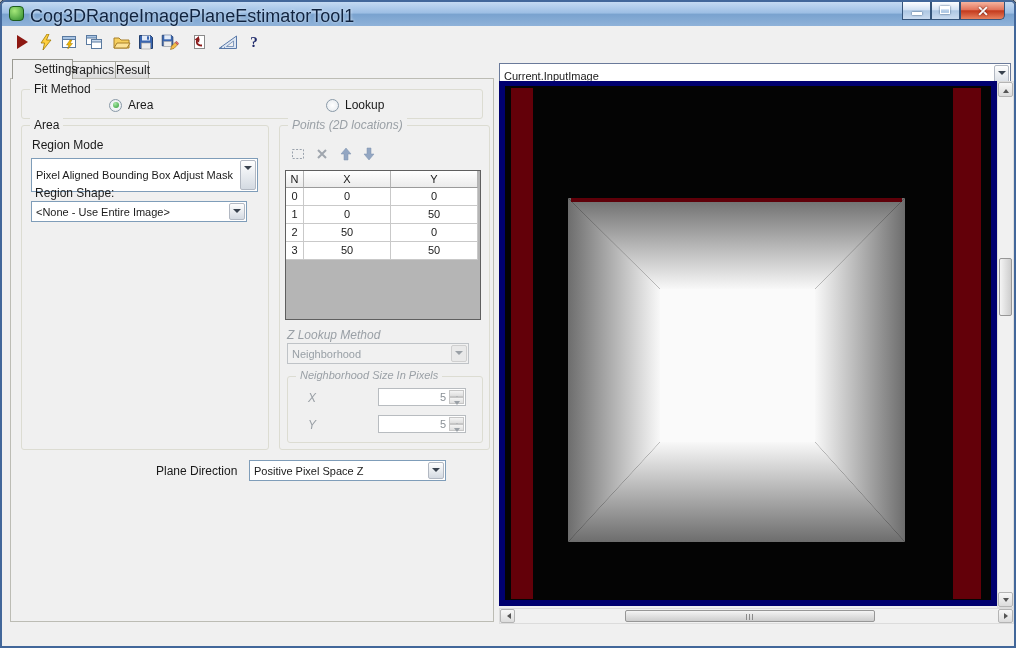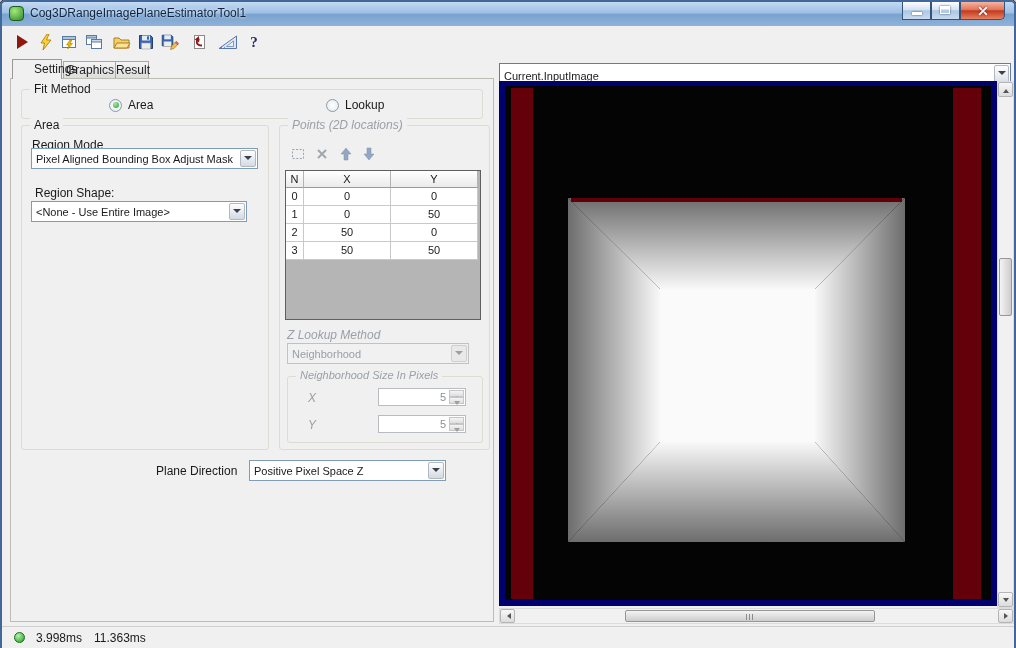--- a/index.html
+++ b/index.html
@@ -8,21 +8,21 @@
   .window{position:absolute;left:0;top:0;width:1016px;height:648px;background:#f0f0f0;
           border:2px solid #42679a;outline:1px solid #152c49;border-radius:6px 6px 0 0;box-sizing:border-box;}
 
   
   .titlebar{position:absolute;left:0;top:0;width:100%;height:24px;border-radius:4px 4px 0 0;
             background:linear-gradient(#c4daf2 0%,#9dbfe4 45%,#7fa4d1 50%,#8fb2d9 100%);
             background:linear-gradient(#c4daf2 0%,#9dbfe4 45%,#7aa3cf 52%,#8fb2d9 100%);
             border-bottom:1px solid #5a7ca3;}
   .title-icon{position:absolute;left:7px;top:4px;width:15px;height:15px;border-radius:4px;
               background:radial-gradient(circle at 35% 30%,#a6e87a,#2f8b2f);border:1px solid #1d5c1d;box-sizing:border-box;}
-  .title-text{position:absolute;left:28px;top:4px;font-size:12px;color:#10233f;text-shadow:0 0 3px #e8f2fc;white-space:nowrap;}
+  .title-text{position:absolute;left:28px;top:4px;font-size:18px;color:#10233f;text-shadow:0 0 3px #e8f2fc;white-space:nowrap;}
   .win-btns{position:absolute;right:9px;top:0;display:flex;}
   .win-btn{position:relative;width:29px;height:18px;border:1px solid #35547a;border-top:none;box-sizing:border-box;
            background:linear-gradient(#fdfeff,#d3e2f4 45%,#aec7e3 52%,#cadbef);}
   .win-btn.close{width:45px;border-radius:0 0 5px 0;
            background:linear-gradient(#f6b49f,#e2755c 45%,#c33a1d 52%,#e8825f);}
   .win-btn.min::after{content:"";position:absolute;left:9px;bottom:4px;width:10px;height:3px;background:#fff;box-shadow:0 0 2px #1c3least;box-shadow:0 0 2px #1c3a5e;}
   .win-btn.max::after{content:"";position:absolute;left:8px;top:4px;width:10px;height:8px;border:1px solid #fff;border-top-width:3px;box-shadow:0 0 2px #1c3a5e;box-sizing:border-box;}
   .win-btn.close::before,.win-btn.close::after{content:"";position:absolute;left:50%;top:50%;width:11px;height:2px;background:#fff;box-shadow:0 0 2px #5a1208;}
   .win-btn.close::before{transform:translate(-50%,-50%) rotate(45deg);}
   .win-btn.close::after{transform:translate(-50%,-50%) rotate(-45deg);}
@@ -183,42 +183,42 @@
         <line x1="6.5" y1="14.5" x2="6.5" y2="12.8" stroke="#5878a8" stroke-width="0.7"></line>
       </svg>
     </div>
     <div class="tb-btn" style="left:240px;">
       <svg width="14" height="16" viewBox="0 0 14 16">
         <text x="7" y="13" text-anchor="middle" font-family="Liberation Serif, serif" font-size="15" font-weight="bold" fill="#1f2a6a">?</text>
       </svg>
     </div>
   </div>
 
-  <div class="tab active" style="left:10px;width:50px;padding-left:21px;"><span>Settings</span></div>
+  <div class="tab active" style="left:10px;width:61px;padding-left:21px;"><span>Settings</span></div>
   <div class="tab inactive" style="left:61px;width:54px;"><span>Graphics</span></div>
   <div class="tab inactive" style="left:113px;width:34px;"><span>Result</span></div>
 
   <div class="tab-page">
 
     <div class="group" style="left:10px;top:10px;width:462px;height:30px;">
       <span class="group-label">Fit Method</span>
       <div class="radio-wrap" style="left:87px;top:8px;">
         <span class="radio checked"></span>
         <span>Area</span>
       </div>
       <div class="radio-wrap" style="left:304px;top:8px;">
         <span class="radio"></span>
         <span>Lookup</span>
       </div>
     </div>
 
     <div class="group" style="left:10px;top:46px;width:248px;height:325px;">
       <span class="group-label">Area</span>
       <span class="lbl" style="left:10px;top:12px;">Region Mode</span>
-      <div class="combo" style="left:9px;top:22px;width:227px;height:21px;">
+      <div class="combo" style="left:9px;top:32px;width:227px;height:34px;">
         <span class="combo-text">Pixel Aligned Bounding Box Adjust Mask</span>
         <span class="combo-btn"></span>
       </div>
       <span class="lbl" style="left:13px;top:60px;">Region Shape:</span>
       <div class="combo" style="left:9px;top:75px;width:216px;height:21px;">
         <span class="combo-text">&lt;None - Use Entire Image&gt;</span>
         <span class="combo-btn"></span>
       </div>
     </div>
 
@@ -351,19 +351,14 @@
     <div class="sb-thumb-v" style="top:176px;height:58px;"></div>
     <div class="sb-btn sb-dn"></div>
   </div>
 
   <div class="scroll-h">
     <div class="sb-btn sb-lf"></div>
     <div class="sb-thumb-h" style="left:125px;width:250px;"></div>
     <div class="sb-btn sb-rt"></div>
   </div>
 
-  <div class="statusbar">
-    <span class="status-led"></span>
-    <span class="status-text" style="left:34px;">3.998ms</span>
-    <span class="status-text" style="left:92px;">11.363ms</span>
-  </div>
 
 </div>
 
 </body></html>

